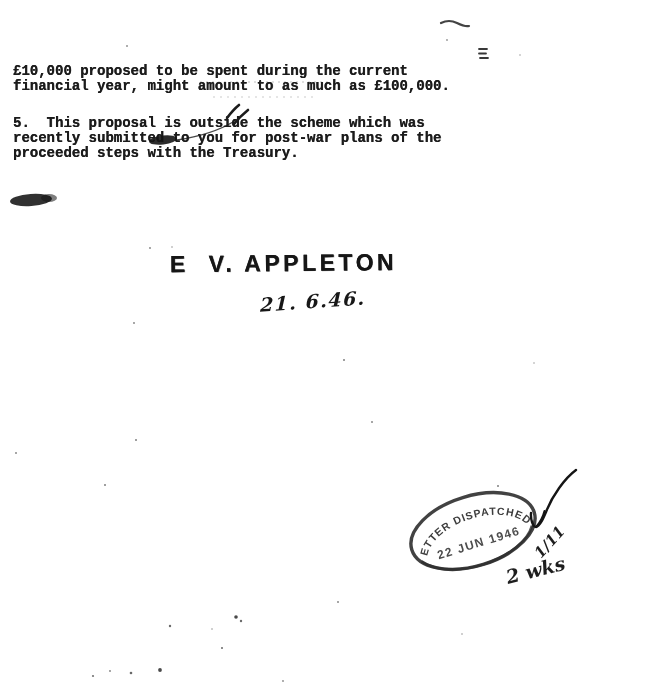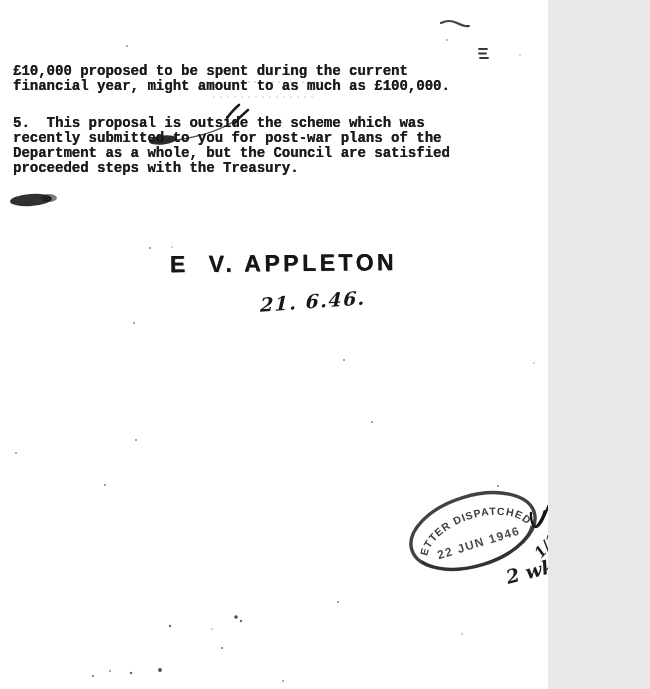--- a/index.html
+++ b/index.html
@@ -1,18 +1,18 @@
 <!DOCTYPE html>
 <html><head>
 <meta charset="utf-8">
 <style>
   html,body{margin:0;padding:0;background:#e8e8e8;}
   .page{
     position:relative;
-    width:548px;height:689px;
+    width:650px;height:689px;
     background:#ffffff;
     overflow:hidden;
     font-family:"Liberation Mono","DejaVu Sans Mono",monospace;
   }
   .para{position:absolute;left:13px;color:#1b1b1b;}
   .line{
     white-space:pre;
     font-size:14px;
     line-height:15px;
     font-weight:700;
@@ -56,21 +56,20 @@
 <div class="page">
 
   <div class="para p1">
     <div class="line">£10,000 proposed to be spent during the current</div>
     <div class="line">financial year, might amount to as much as £100,000.</div>
   </div>
 
   <div class="para p5">
     <div class="line">5.  This proposal is outside the scheme which was</div>
     <div class="line">recently submitted to you for post-war plans of the</div>
-    <div class="line">Department as a whole, but the Council are satisfied</div>
     <div class="line">proceeded steps with the Treasury.</div>
   </div>
 
   <div class="signature">E  V. APPLETON</div>
 
   <div class="hand-date">21. 6.46.</div>
 
   <svg class="overlay" width="650" height="689" viewBox="0 0 650 689">
 
     <path d="M441,23 q8,-4 16,0 t12,3" fill="none" stroke="#222" stroke-width="2.2" stroke-linecap="round" opacity="0.85"></path>

